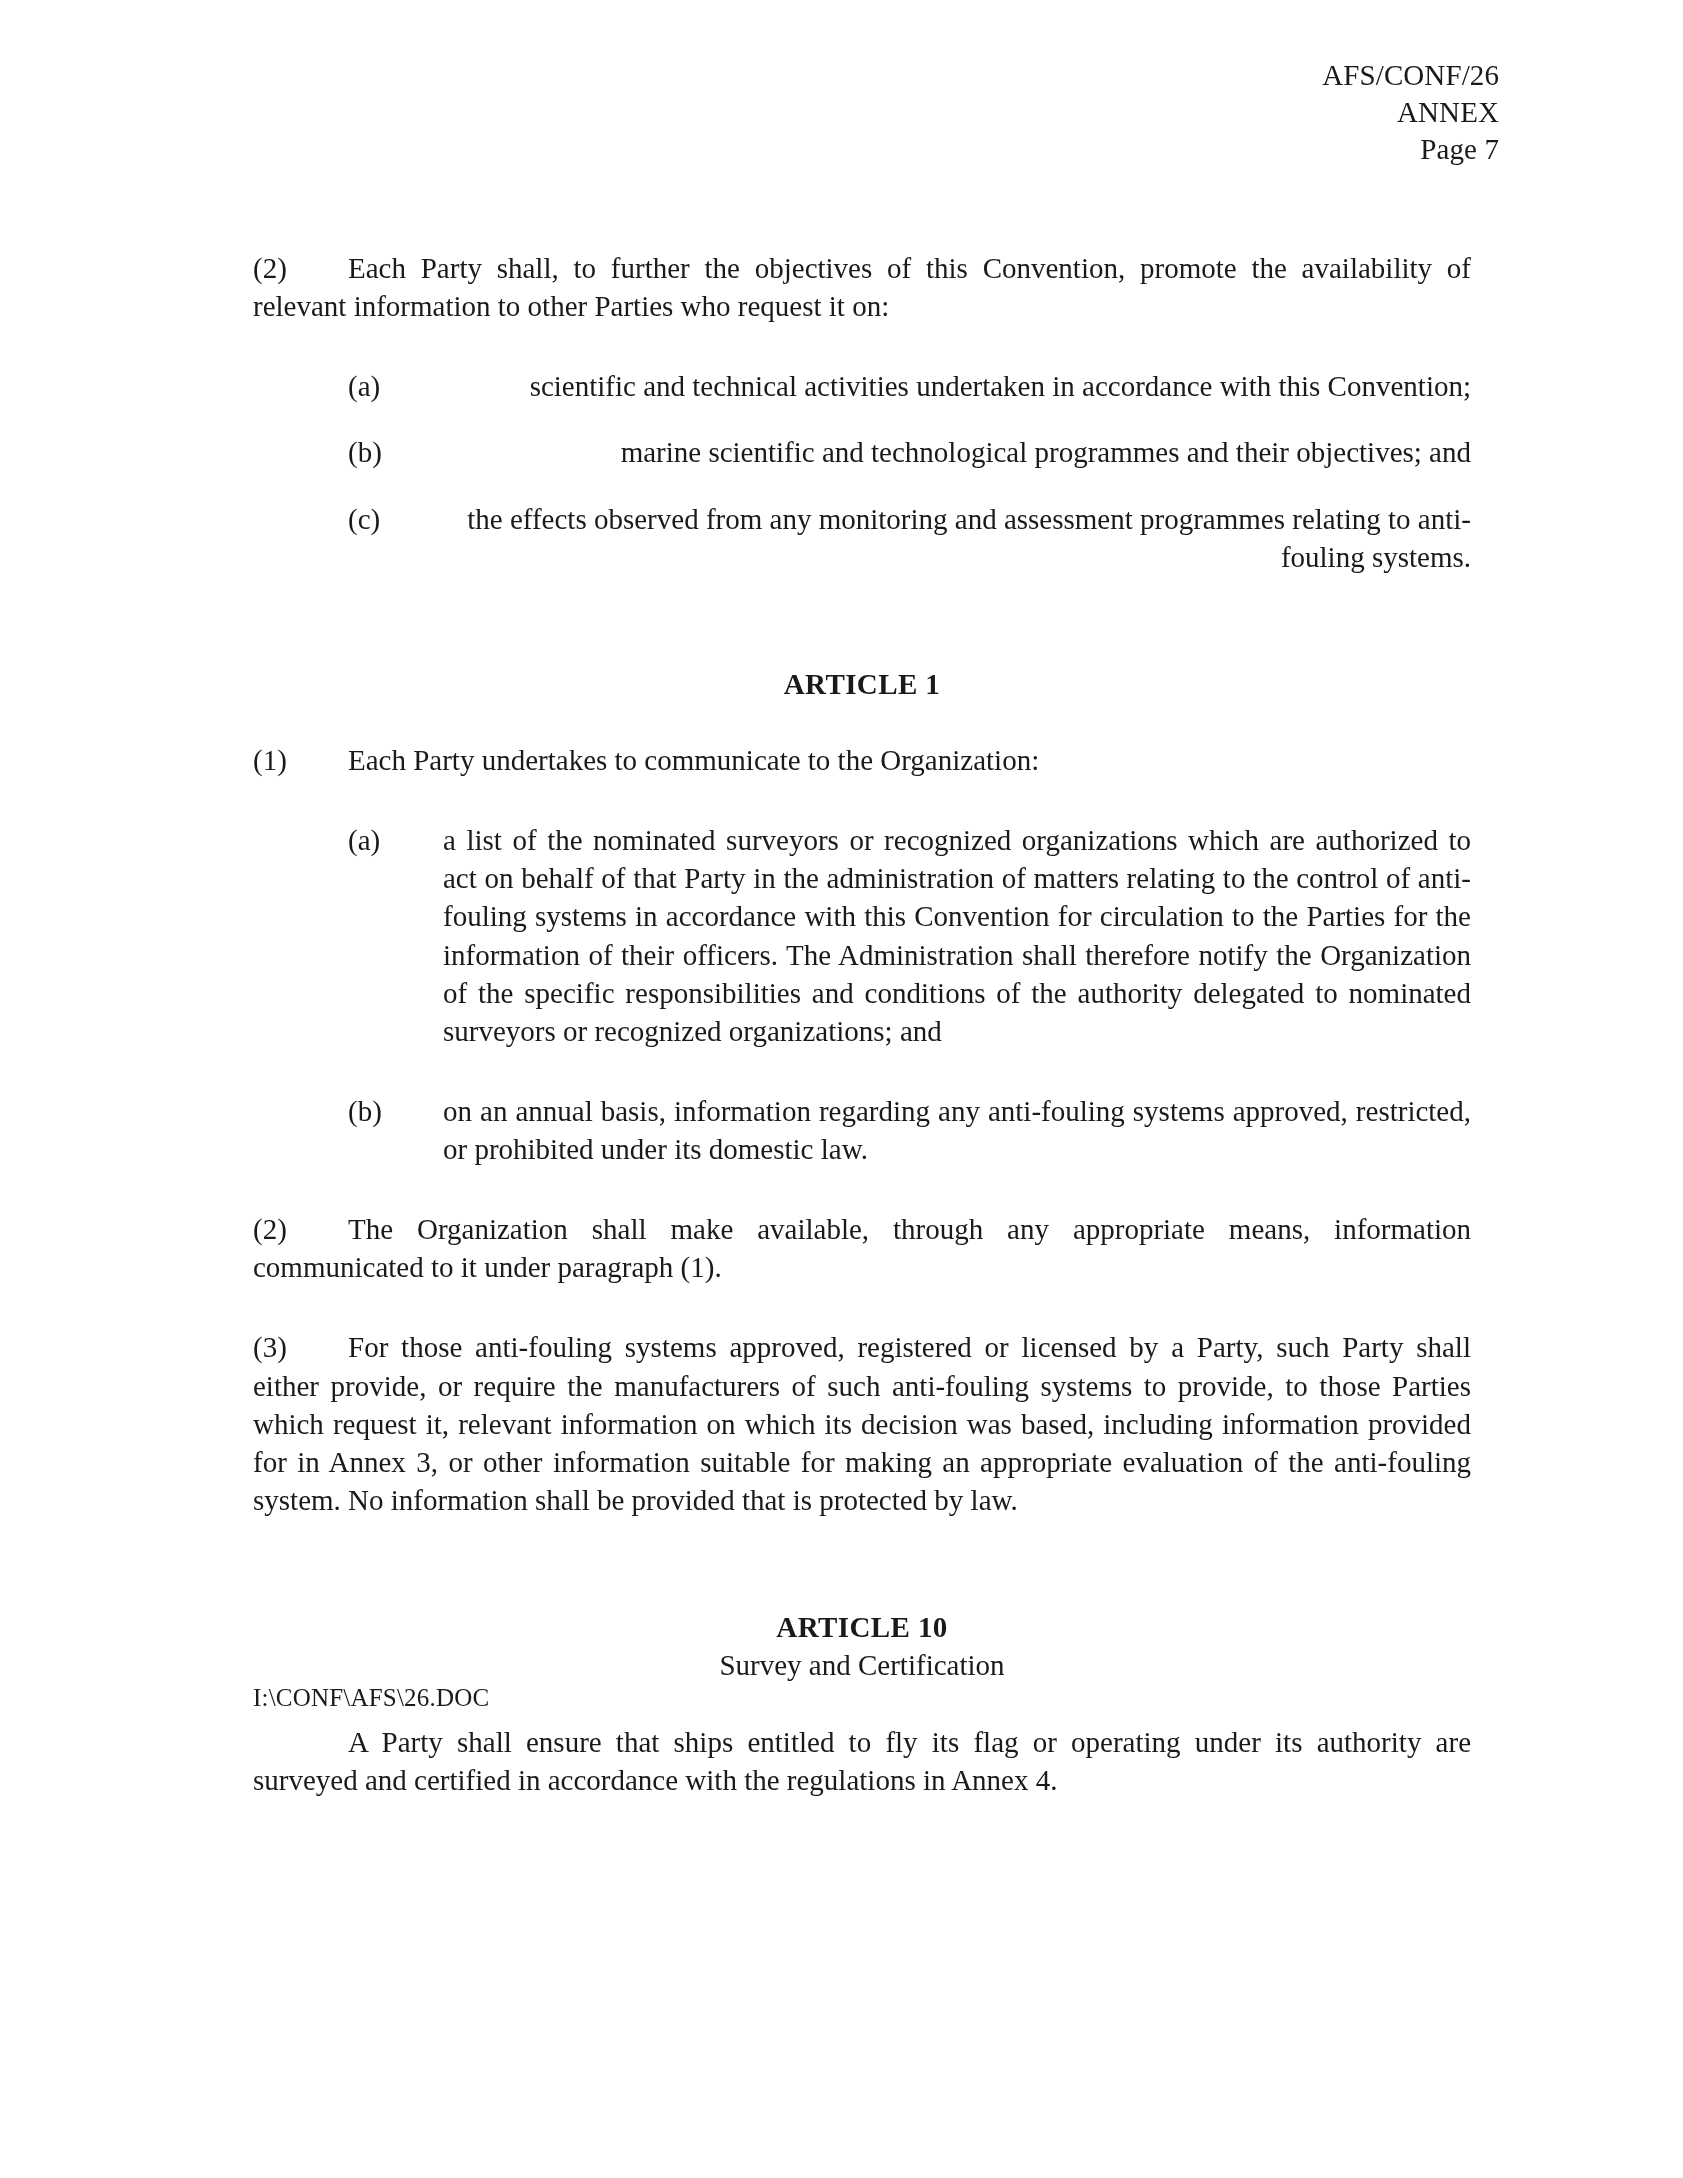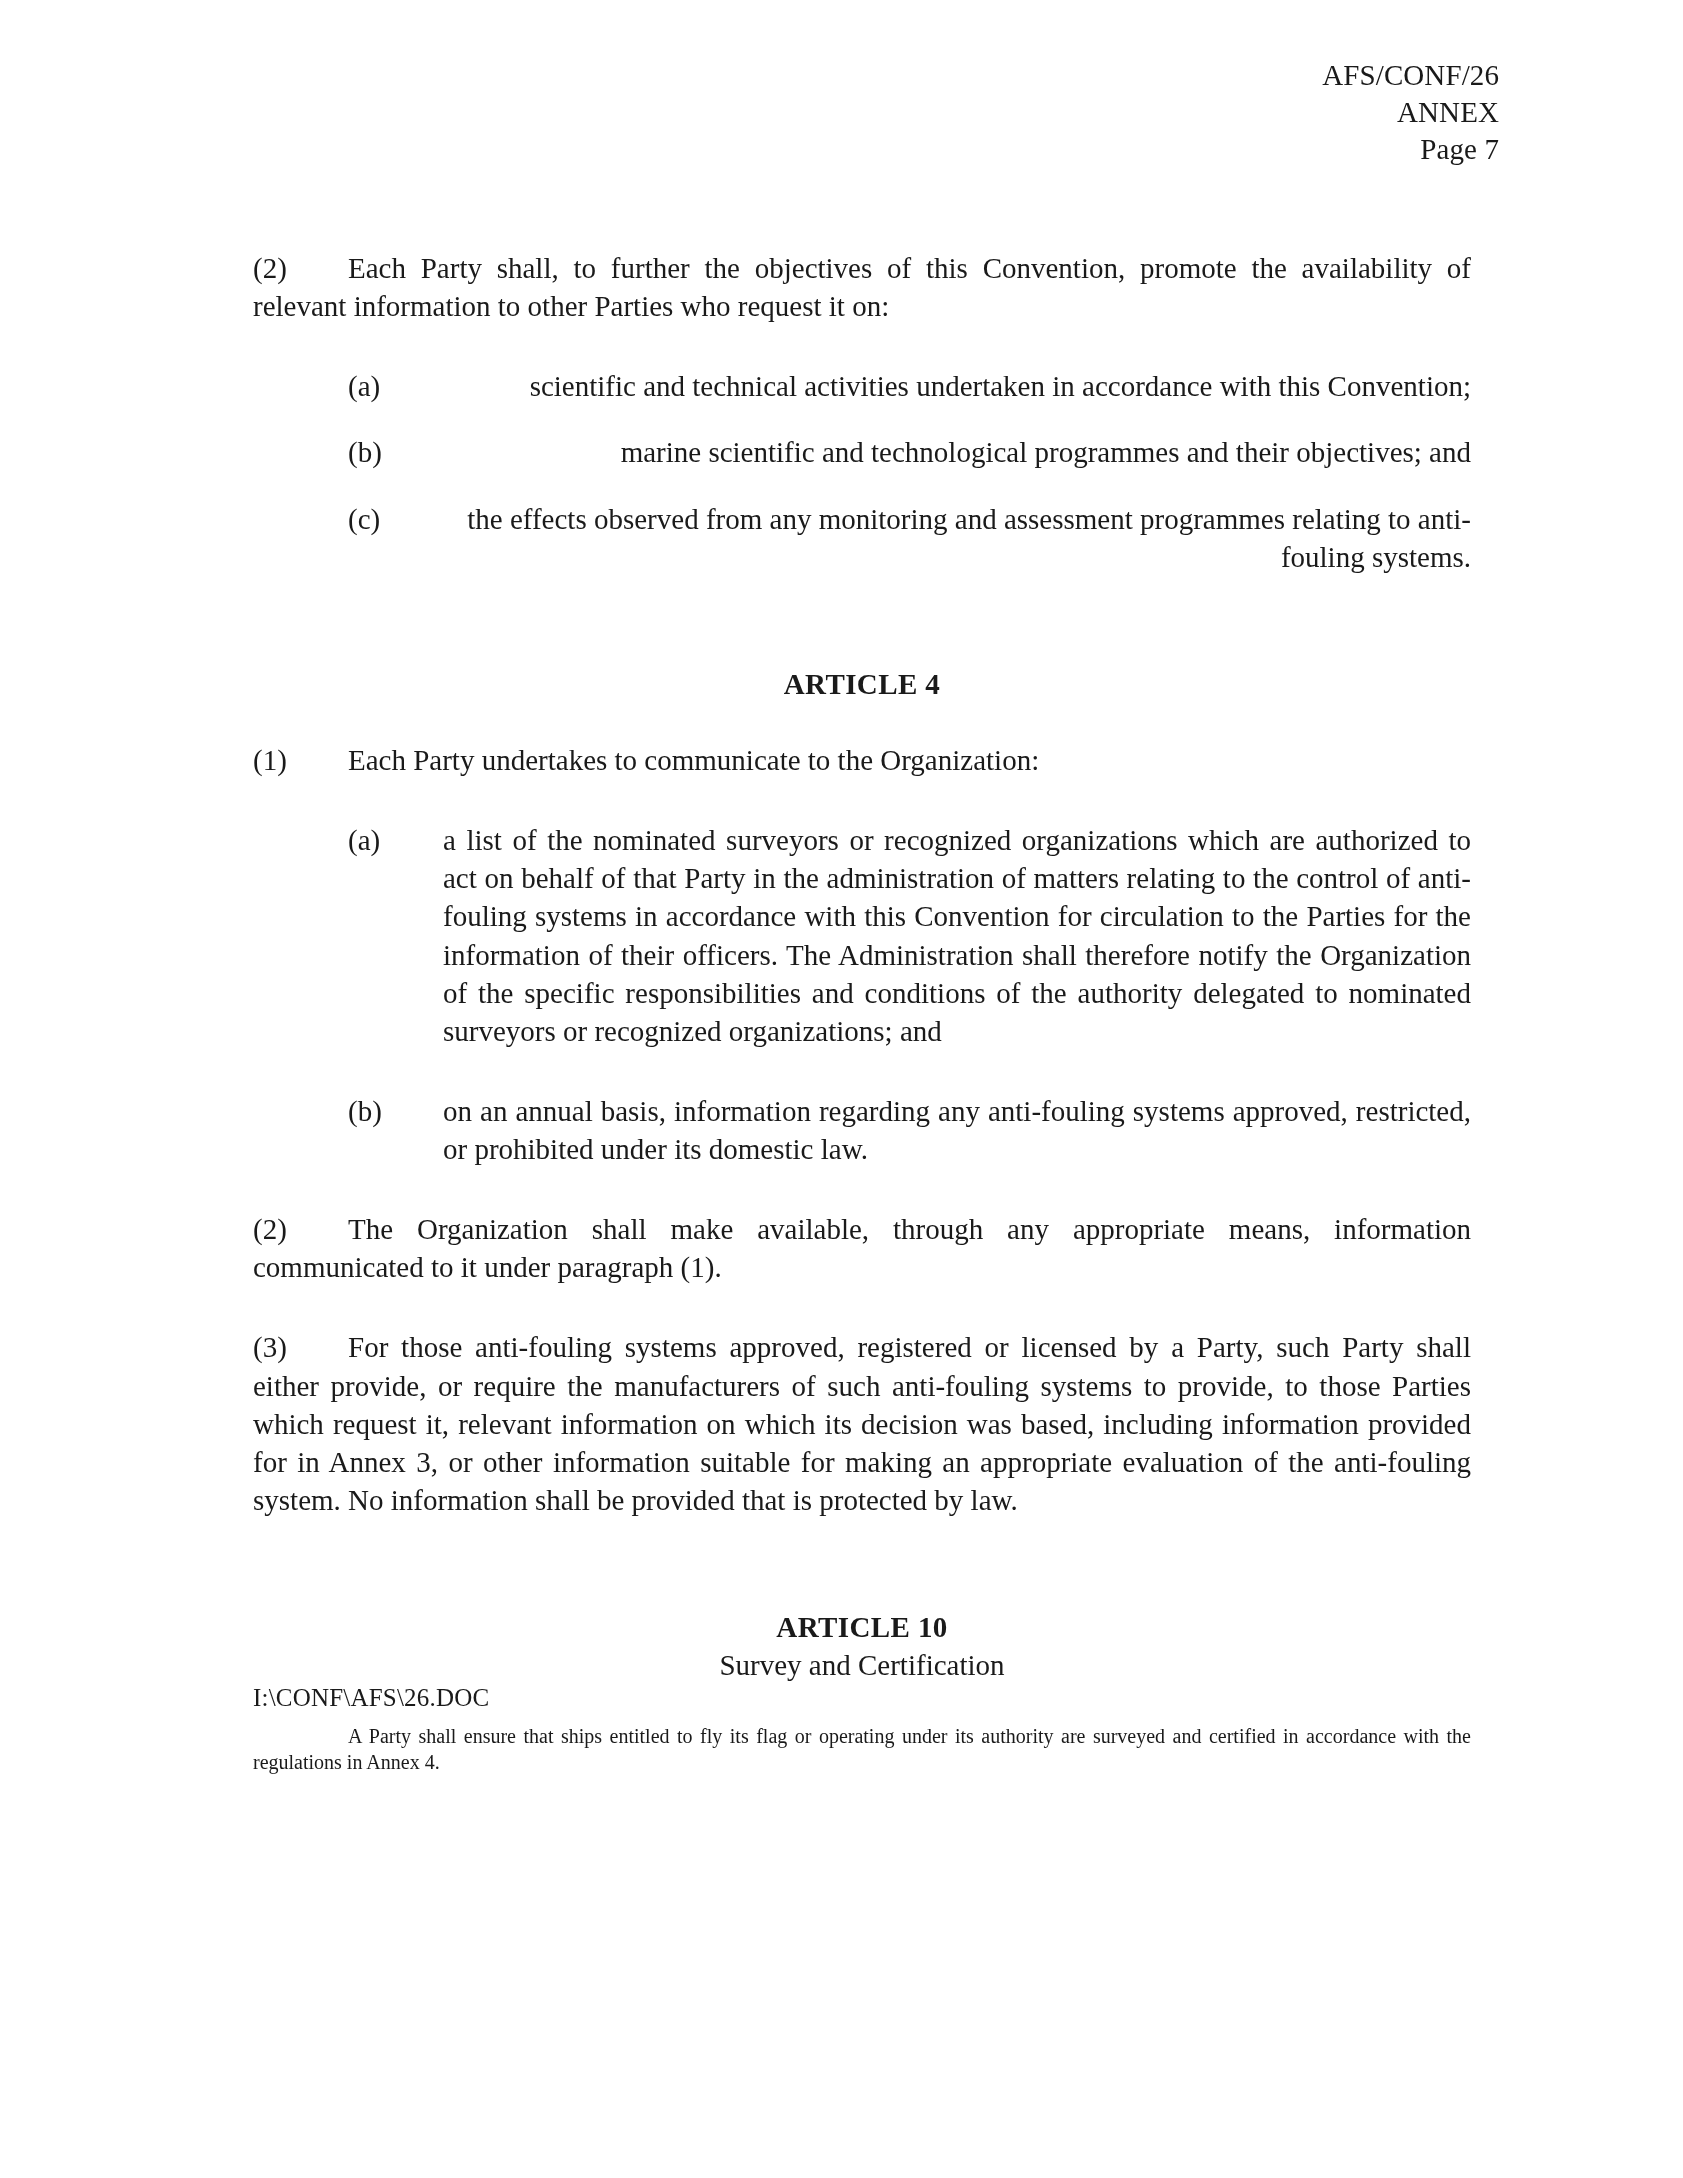--- a/index.html
+++ b/index.html
@@ -92,21 +92,21 @@
   }
   .article-heading .art-title {
     font-weight: bold;
     letter-spacing: 0.4px;
   }
   .article-heading .art-sub {
     font-weight: normal;
   }
 
   .plain-para {
-    font-size: 20px;
+    font-size: 29px;
     line-height: 1.315;
     text-align: justify;
     text-indent: 95px;
     margin-bottom: 40px;
   }
 
   
   .doc-footer {
     position: absolute;
     left: 253px;
@@ -144,21 +144,21 @@
     </div>
 
     <div class="subitem">
       <span class="letter">(c)</span>
       <span class="body nojustify">the effects observed from any monitoring and assessment programmes relating to anti-fouling systems.</span>
     </div>
 
     <div class="spacer-lg"></div>
 
     <div class="article-heading heading-block">
-      <div class="art-title">ARTICLE 4</div>
+      <div class="art-title">ARTICLE 1</div>
     </div>
 
     <div class="spacer-md"></div>
 
     <p class="para para-numbered"><span class="num">(1)</span><span>Each Party undertakes to communicate to the Organization:</span></p>
 
     <div class="spacer-sm"></div>
 
     <div class="subitem">
       <span class="letter">(a)</span>

